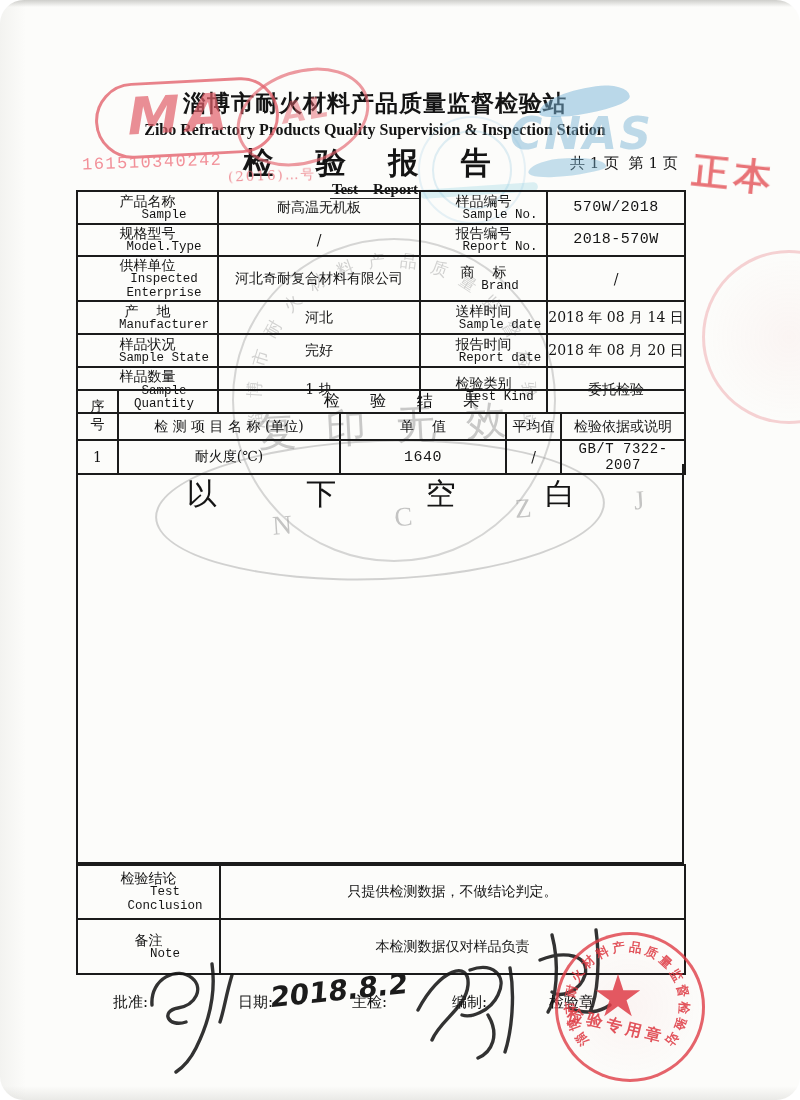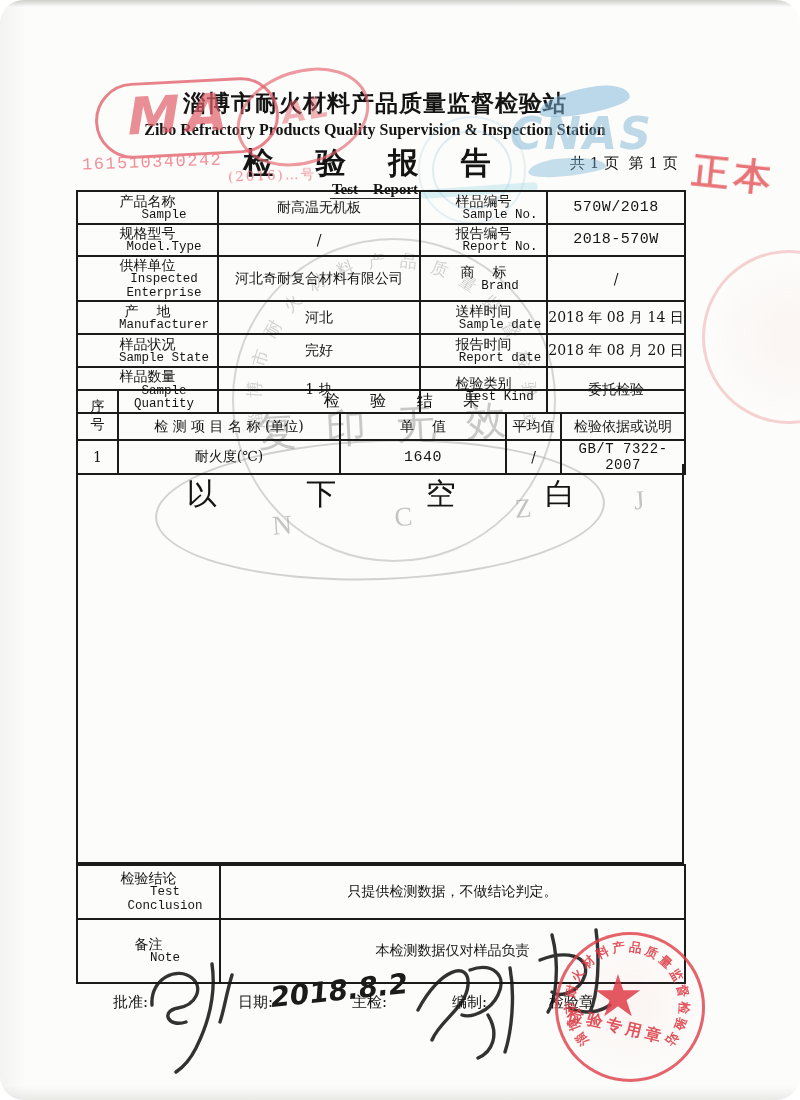--- a/index.html
+++ b/index.html
@@ -298,21 +298,21 @@
     <tbody>
         <tr style="height:54px">
       <td>
         <div class="cn">检验结论</div>
         <div class="en">Test Conclusion</div>
       </td>
       <td>
             <div class="val">只提供检测数据，不做结论判定。</div>
           </td>
     </tr>
-    <tr style="height:64px">
+    <tr style="height:55px">
       <td>
         <div class="cn">备注</div>
         <div class="en">Note</div>
       </td>
       <td>
             <div class="val">本检测数据仅对样品负责</div>
           </td>
     </tr>
   </tbody>
     </table>

